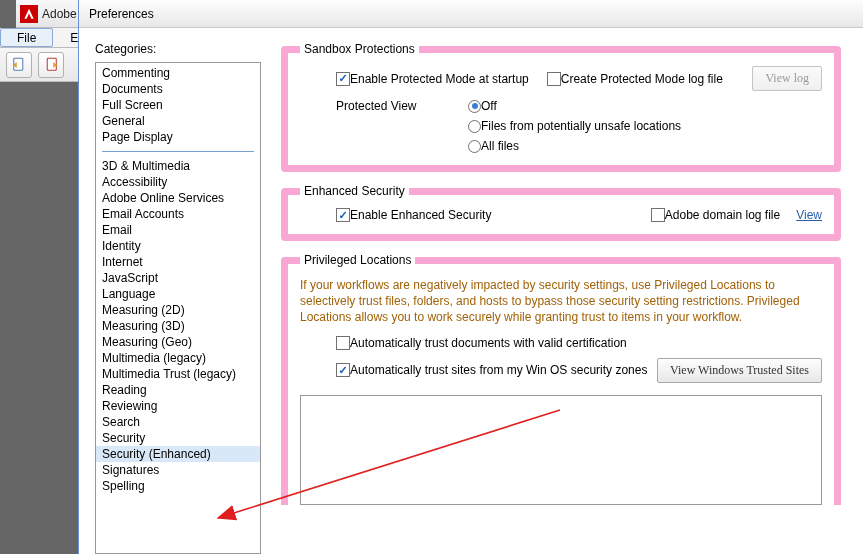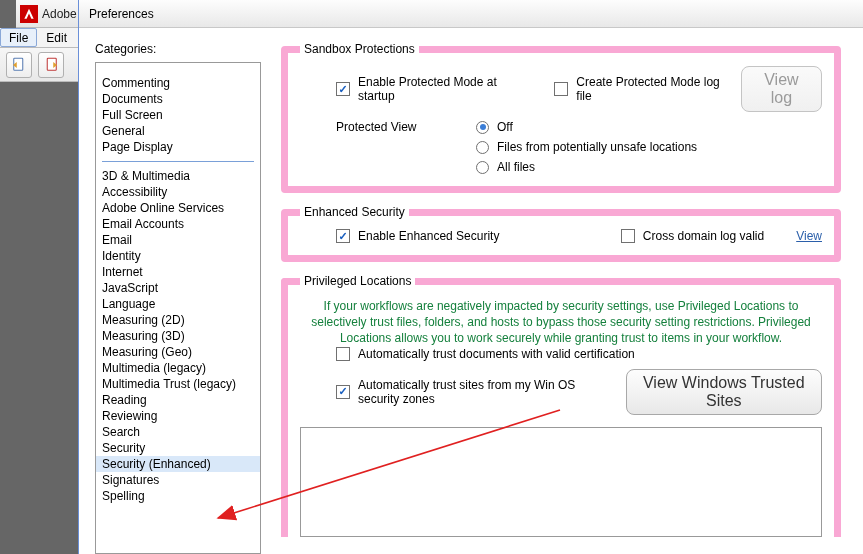--- a/index.html
+++ b/index.html
@@ -40,21 +40,21 @@
   .app-title { font-size: 12px; color: #222; }
   .menubar {
     position: absolute;
     left: 0; top: 28px; width: 78px; height: 20px;
     background: #f4f4f4;
     border-bottom: 1px solid #bbb;
     display: flex;
     z-index: 1;
   }
   .menubar-item {
-    padding: 2px 8px;
+    padding: 2px 16px;
     border: 1px solid transparent;
     font-size: 12px;
     cursor: default;
   }
   .menubar-item.boxed {
     border: 1px solid #8aa8d8;
     background: #e8f0fa;
     border-radius: 2px;
   }
   .toolbar {
@@ -106,21 +106,21 @@
     display: flex;
     flex-direction: column;
     justify-content: flex-end;
   }
   .cat-label { margin-bottom: 6px; }
   .cat-list {
     border: 1px solid #999;
     background: #fff;
     flex: 1;
     overflow: hidden;
-    padding-top: 12px;
+    padding-top: 2px;
   }
   .cat-item {
     padding: 1px 6px;
     font-size: 12px;
     cursor: default;
     white-space: nowrap;
   }
   .cat-item.selected {
     background: #d9e8f9;
   }
@@ -138,39 +138,40 @@
     border: 7px solid #f9a8d4;
     border-radius: 4px;
     margin: 0 0 12px 0;
     padding: 10px 12px 12px 12px;
   }
   fieldset.group legend {
     padding: 0 4px;
     font-size: 12px;
     color: #000;
   }
-  .row { display: flex; align-items: center; gap: 8px; margin-bottom: 8px; padding-left: 36px; }
+  .row { display: flex; align-items: center; margin-bottom: 8px; padding-left: 36px; }
   .row:last-child { margin-bottom: 0; }
   .chk { width: 14px; height: 14px; border:1px solid #707070; background:#fff; display:flex; align-items:center; justify-content:center; flex-shrink:0; }
   .chk.checked::after { content:"✓"; color:#1a5fbf; font-size:11px; line-height:1; font-weight:bold; }
   .radio { width:13px; height:13px; border:1px solid #707070; border-radius:50%; background:#fff; display:flex; align-items:center; justify-content:center; flex-shrink:0;}
   .radio.sel::after { content:""; width:6px; height:6px; border-radius:50%; background:#3a7dd6;}
   .btn {
     border: 1px solid #a8a8a8;
     background: linear-gradient(#fdfdfd,#e8e8e8);
-    border-radius: 8px;
+    border-radius: 2px;
     padding: 4px 12px;
-    font-size: 16px;
+    font-size: 12px;
     cursor: default;
     color:#333;
+    font-family:Liberation Serif, serif;
   }
   .btn.disabled { color:#9a9a9a; border-color:#c4c4c4; background:linear-gradient(#fafafa,#f0f0f0); }
   .link { color:#2b5faa; text-decoration:underline; cursor:pointer; font-size:12px;}
   .spacer { flex:1; }
-  .desc { color:#15803d; margin-bottom:0; line-height:1.35;text-align:center; }
+  .desc { color:#a16207; margin-bottom:10px; line-height:1.35; }
   .radios .row { margin-bottom:6px; }
 
   .listing-area {
     border:1px solid #999;
     height:110px;
     margin-top:12px;
     background:#fff;
   }
 
   .arrow-svg {
@@ -284,21 +285,21 @@
         </div>
       </fieldset>
 
       <fieldset class="group">
         <legend>Enhanced Security</legend>
         <div class="row">
           <div class="chk checked"></div>
           <span>Enable Enhanced Security</span>
           <div class="spacer"></div>
           <div class="chk"></div>
-          <span>Cross domain log valid</span>
+          <span>Adobe domain log file</span>
           <div style="width:16px"></div>
           <span class="link">View</span>
         </div>
       </fieldset>
 
       <fieldset class="group" style="padding-bottom:0;border-bottom:none;border-bottom-left-radius:0;border-bottom-right-radius:0;">
         <legend>Privileged Locations</legend>
         <div class="desc">If your workflows are negatively impacted by security settings, use Privileged Locations to selectively trust files, folders, and hosts to bypass those security setting restrictions. Privileged Locations allows you to work securely while granting trust to items in your workflow.</div>
         <div class="row">
           <div class="chk"></div>

